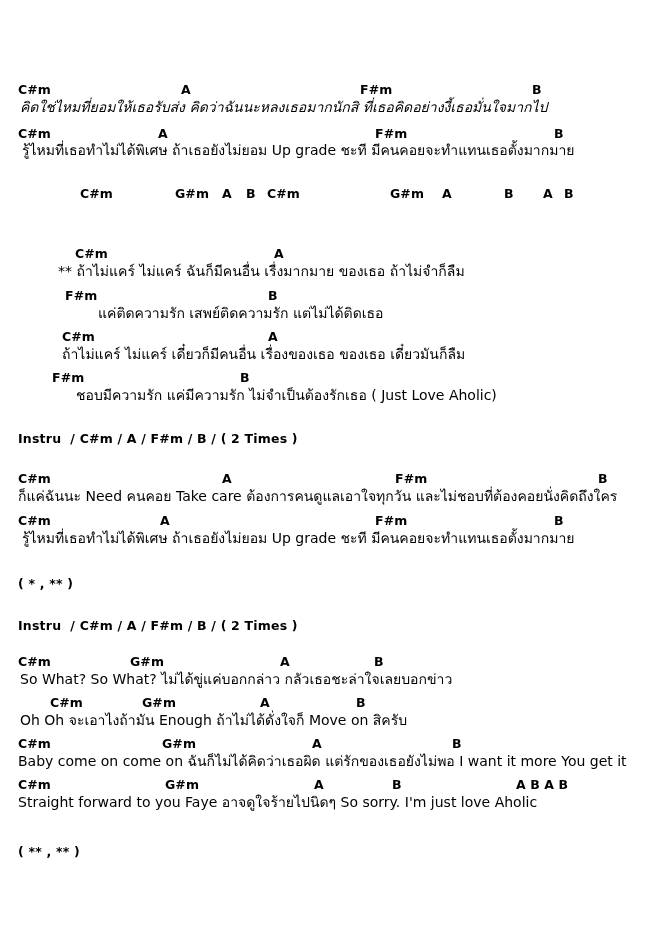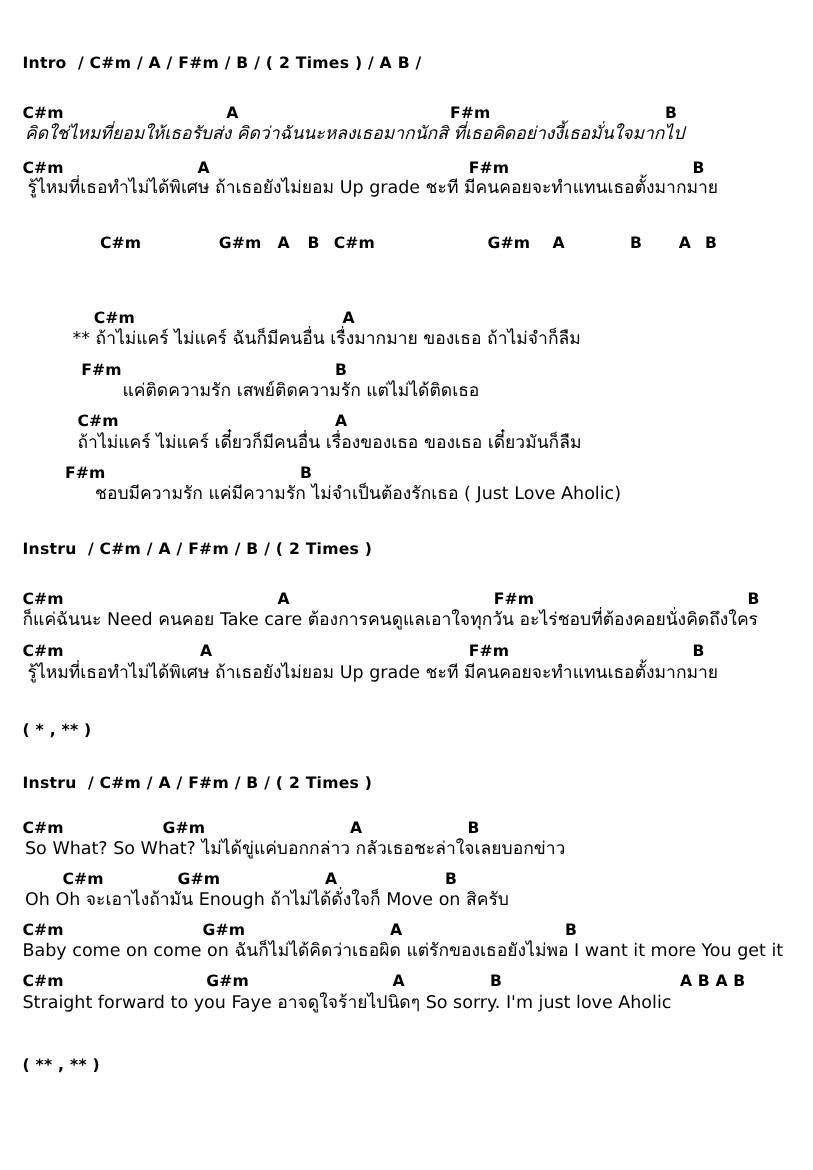--- a/index.html
+++ b/index.html
@@ -51,21 +51,20 @@
     font-weight: normal;
     white-space: pre;
     line-height: 17px;
     letter-spacing: 0px;
   }
 </style>
 </head>
 <body>
 
 <div id="sheet">
-    <div class="section-line" style="left: 18px; top: 43px;">Intro  / C#m / A / F#m / B / ( 2 Times ) / A B /</div>
     <div class="section-line" style="left: 18px; top: 432px;">Instru  / C#m / A / F#m / B / ( 2 Times )</div>
     <div class="section-line" style="left: 18px; top: 577px;">( * , ** )</div>
     <div class="section-line" style="left: 18px; top: 619px;">Instru  / C#m / A / F#m / B / ( 2 Times )</div>
     <div class="section-line" style="left: 18px; top: 845px;">( ** , ** )</div>
     <div class="chord-row" style="top: 82px;">
       <span class="chord" style="left: 18px;">C#m</span>
       <span class="chord" style="left: 181px;">A</span>
       <span class="chord" style="left: 360px;">F#m</span>
       <span class="chord" style="left: 532px;">B</span>
     </div>
@@ -131,27 +130,27 @@
       <span class="chord" style="left: 18px;">C#m</span>
       <span class="chord" style="left: 162px;">G#m</span>
       <span class="chord" style="left: 312px;">A</span>
       <span class="chord" style="left: 452px;">B</span>
     </div>
     <div class="chord-row" style="top: 777px;">
       <span class="chord" style="left: 18px;">C#m</span>
       <span class="chord" style="left: 165px;">G#m</span>
       <span class="chord" style="left: 314px;">A</span>
       <span class="chord" style="left: 392px;">B</span>
-      <span class="chord" style="left: 544px;">A B A B</span>
+      <span class="chord" style="left: 516px;">A B A B</span>
     </div>
     <div class="lyric-row" style="left: 20px; top: 99px; font-style: italic;">คิดใช่ไหมที่ยอมให้เธอรับส่ง คิดว่าฉันนะหลงเธอมากนักสิ ที่เธอคิดอย่างงี้เธอมั่นใจมากไป</div>
     <div class="lyric-row" style="left: 22px; top: 142px;">รู้ไหมที่เธอทำไม่ได้พิเศษ ถ้าเธอยังไม่ยอม Up grade ชะที มีคนคอยจะทำแทนเธอตั้งมากมาย</div>
     <div class="lyric-row" style="left: 58px; top: 263px;">** ถ้าไม่แคร์ ไม่แคร์ ฉันก็มีคนอื่น เรื่งมากมาย ของเธอ ถ้าไม่จำก็ลืม</div>
     <div class="lyric-row" style="left: 62px; top: 305px; margin-left: 36px;">แค่ติดความรัก เสพย์ติดความรัก แต่ไม่ได้ติดเธอ</div>
     <div class="lyric-row" style="left: 62px; top: 346px;">ถ้าไม่แคร์ ไม่แคร์ เดี๋ยวก็มีคนอื่น เรื่องของเธอ ของเธอ เดี๋ยวมันก็ลืม</div>
     <div class="lyric-row" style="left: 52px; top: 387px; margin-left: 24px;">ชอบมีความรัก แค่มีความรัก ไม่จำเป็นต้องรักเธอ ( Just Love Aholic)</div>
-    <div class="lyric-row" style="left: 18px; top: 488px;">ก็แค่ฉันนะ Need คนคอย Take care ต้องการคนดูแลเอาใจทุกวัน อะไร่ชอบที่ต้องคอยนั่งคิดถึงใคร</div>
+    <div class="lyric-row" style="left: 18px; top: 488px;">ก็แค่ฉันนะ Need คนคอย Take care ต้องการคนดูแลเอาใจทุกวัน และไม่ชอบที่ต้องคอยนั่งคิดถึงใคร</div>
     <div class="lyric-row" style="left: 22px; top: 530px;">รู้ไหมที่เธอทำไม่ได้พิเศษ ถ้าเธอยังไม่ยอม Up grade ชะที มีคนคอยจะทำแทนเธอตั้งมากมาย</div>
     <div class="lyric-row" style="left: 20px; top: 671px;">So What? So What? ไม่ได้ขู่แค่บอกกล่าว กลัวเธอชะล่าใจเลยบอกข่าว</div>
     <div class="lyric-row" style="left: 20px; top: 712px;">Oh Oh จะเอาไงถ้ามัน Enough ถ้าไม่ได้ดั่งใจก็ Move on สิครับ</div>
     <div class="lyric-row" style="left: 18px; top: 753px;">Baby come on come on ฉันก็ไม่ได้คิดว่าเธอผิด แต่รักของเธอยังไม่พอ I want it more You get it</div>
     <div class="lyric-row" style="left: 18px; top: 794px;">Straight forward to you Faye อาจดูใจร้ายไปนิดๆ So sorry. I'm just love Aholic</div>
   </div>
 
 </body></html>

